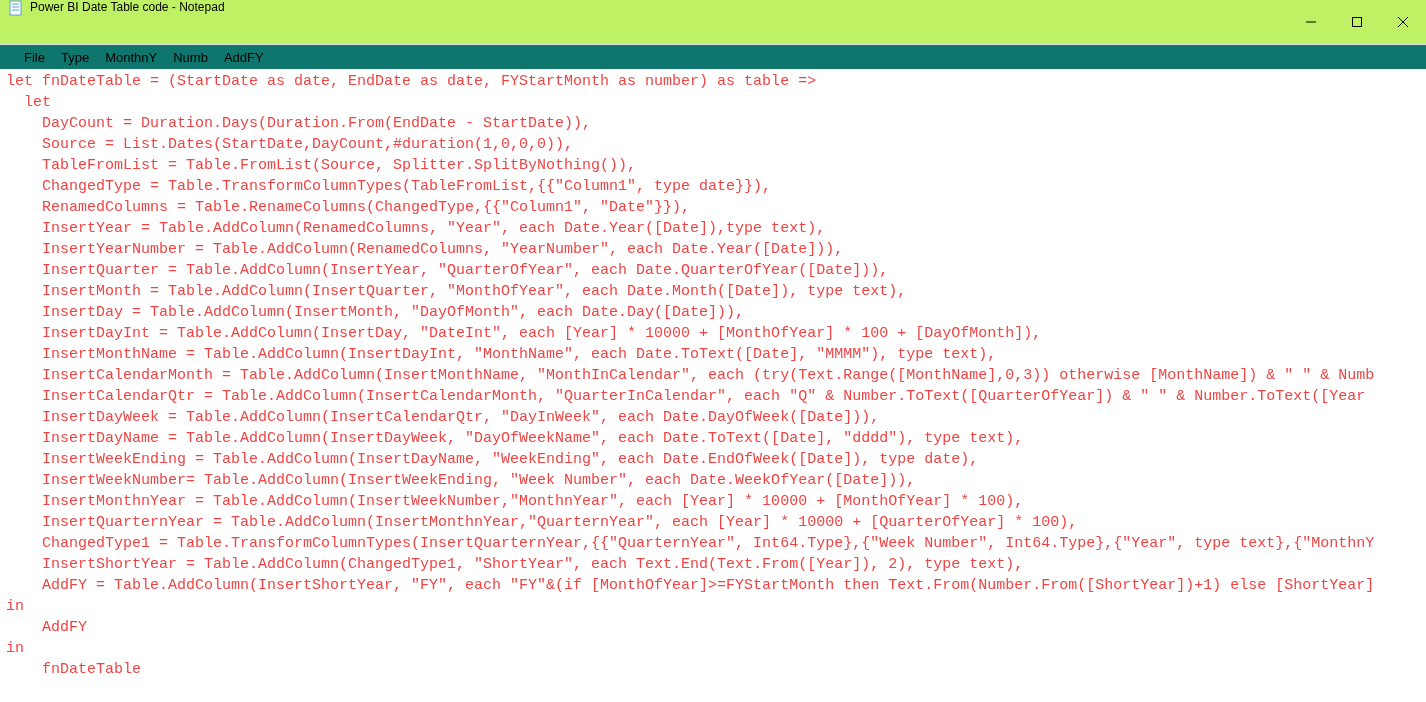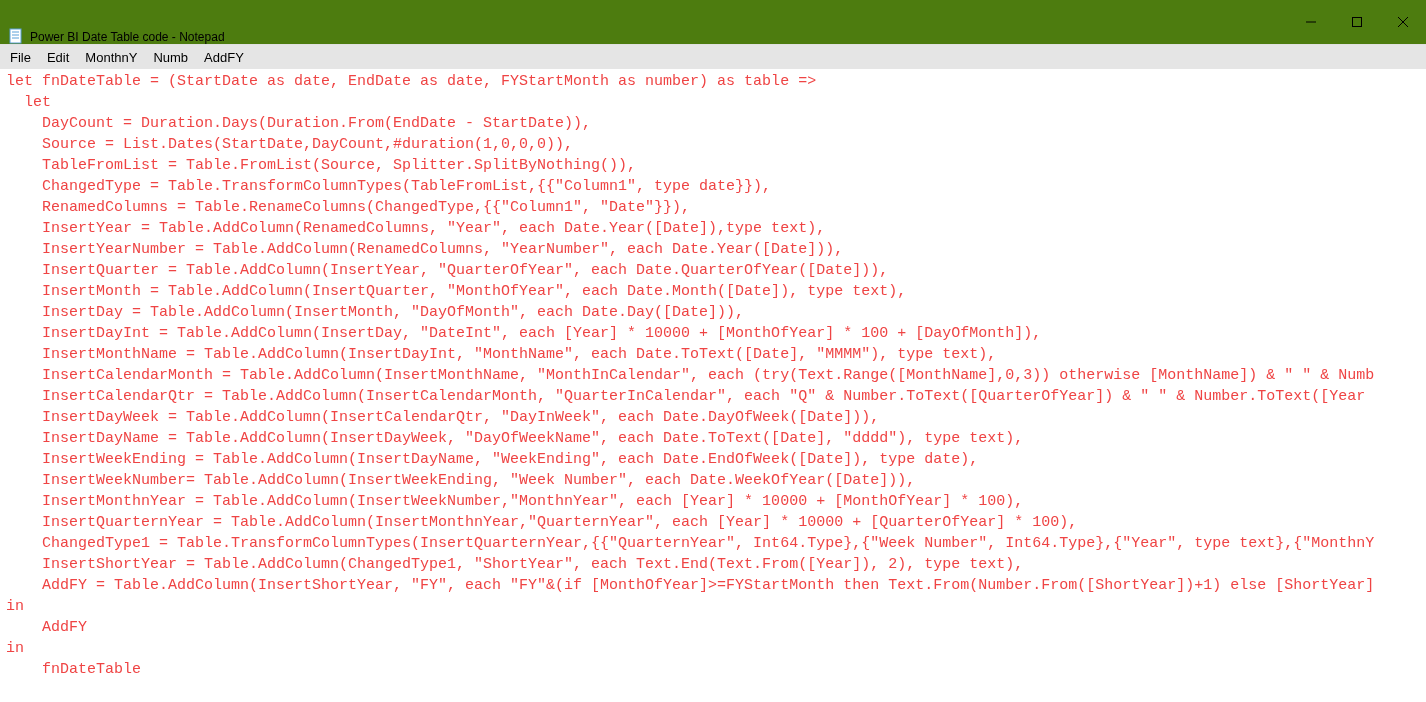--- a/index.html
+++ b/index.html
@@ -7,23 +7,23 @@
     font-family: "Segoe UI", Tahoma, sans-serif;
     background: #ffffff;
     width: 1426px;
     height: 702px;
     overflow: hidden;
     display: flex;
     flex-direction: column;
   }
   .titlebar {
     height: 45px;
-    background: #4d7c0f;
+    background: #bef264;
     display: flex;
-    align-items: flex-end;
+    align-items: flex-start;
     padding-left: 8px;
     border-bottom: 1px solid #e0e0e0;
   }
   .titlebar-icon {
     width: 16px;
     height: 16px;
     margin-right: 6px;
     display:flex;
     align-items:center;
     justify-content:center;
@@ -42,24 +42,24 @@
     height: 100%;
     display: flex;
     align-items: center;
     justify-content: center;
     font-size: 10px;
     color: #000;
     cursor: default;
   }
   .menubar {
     height: 24px;
-    background: #e5e5e5;
+    background: #0f766e;
     display: flex;
     align-items: center;
-    padding-left: 2px;
+    padding-left: 16px;
     font-size: 13px;
   }
   .menu-item {
     padding: 2px 8px;
     cursor: default;
   }
   .editor {
     flex: 1;
     overflow: auto;
     padding: 2px 6px;
@@ -98,21 +98,21 @@
       <svg width="10" height="10" viewBox="0 0 10 10">
           <line x1="0" y1="0" x2="10" y2="10" stroke="#000" stroke-width="1"></line>
           <line x1="10" y1="0" x2="0" y2="10" stroke="#000" stroke-width="1"></line>
         </svg>
     </div>
   </div>
 </div>
 
 <div class="menubar">
   <span class="menu-item">File</span>
-  <span class="menu-item">Edit</span>
+  <span class="menu-item">Type</span>
   <span class="menu-item">MonthnY</span>
   <span class="menu-item">Numb</span>
   <span class="menu-item">AddFY</span>
 </div>
 
 <div class="editor">let fnDateTable = (StartDate as date, EndDate as date, FYStartMonth as number) as table =&gt;
   let
     DayCount = Duration.Days(Duration.From(EndDate - StartDate)),
     Source = List.Dates(StartDate,DayCount,#duration(1,0,0,0)),
     TableFromList = Table.FromList(Source, Splitter.SplitByNothing()),

